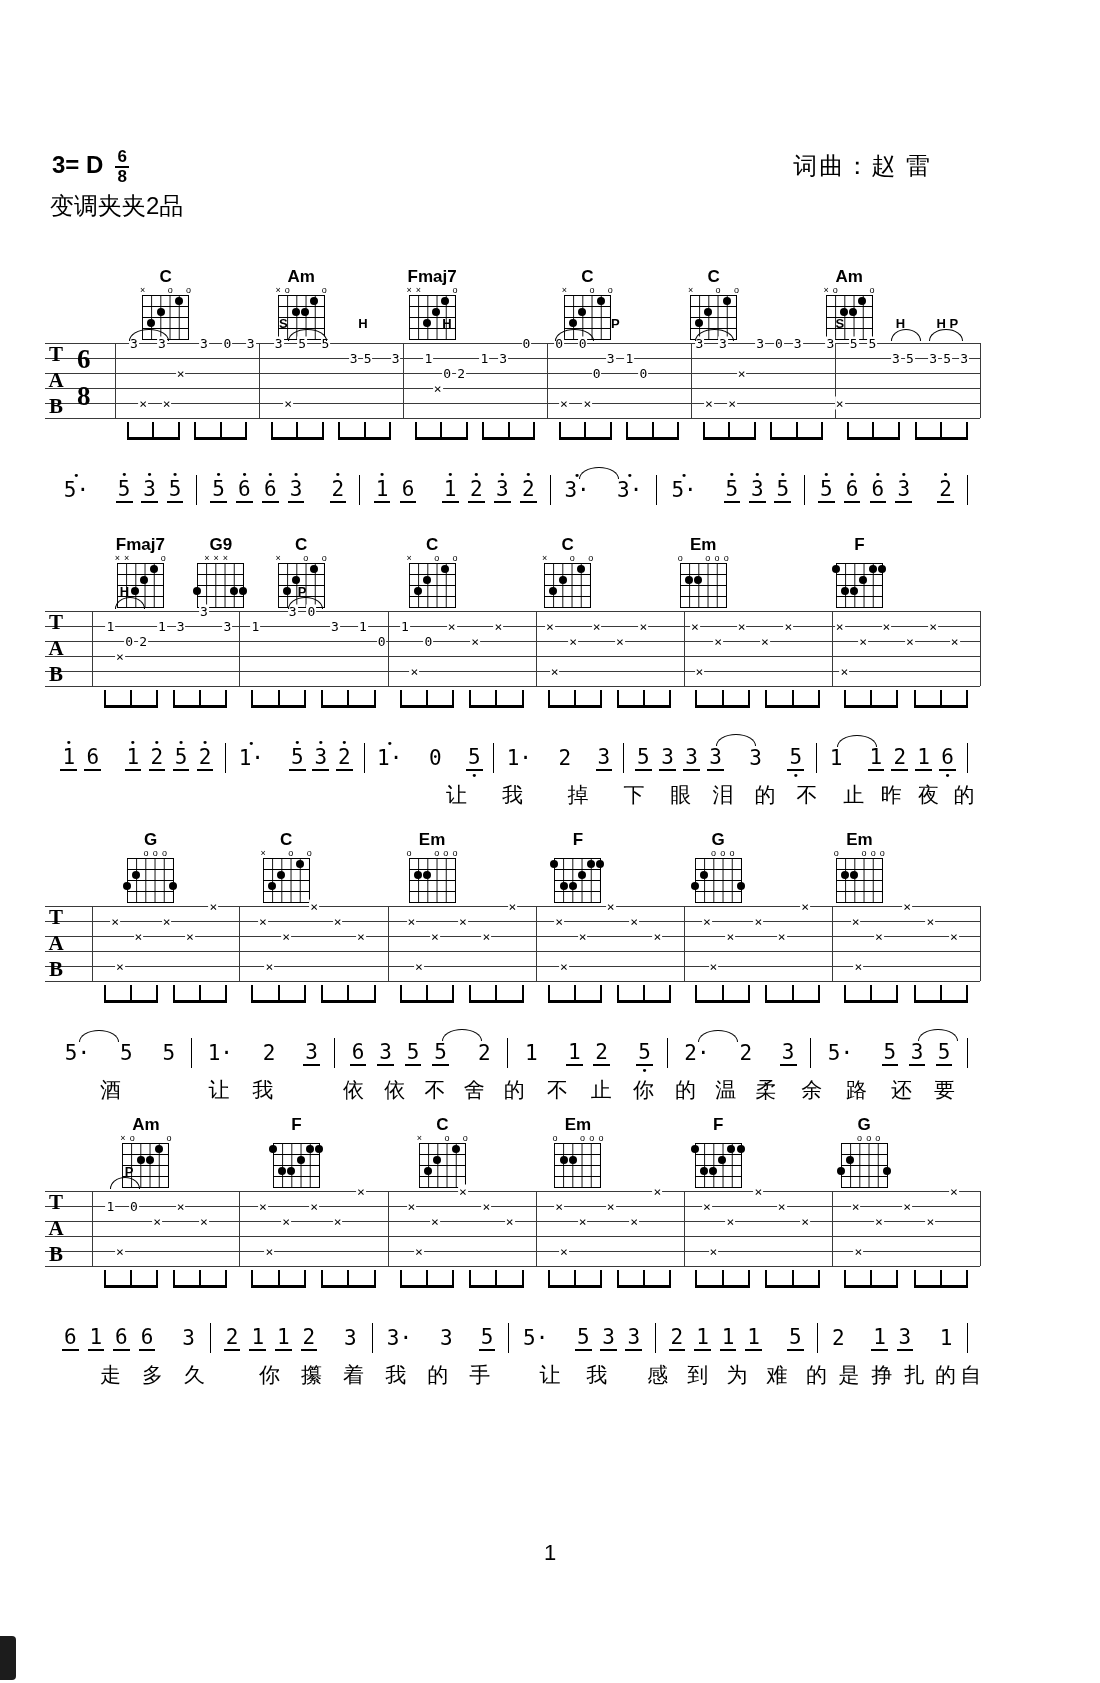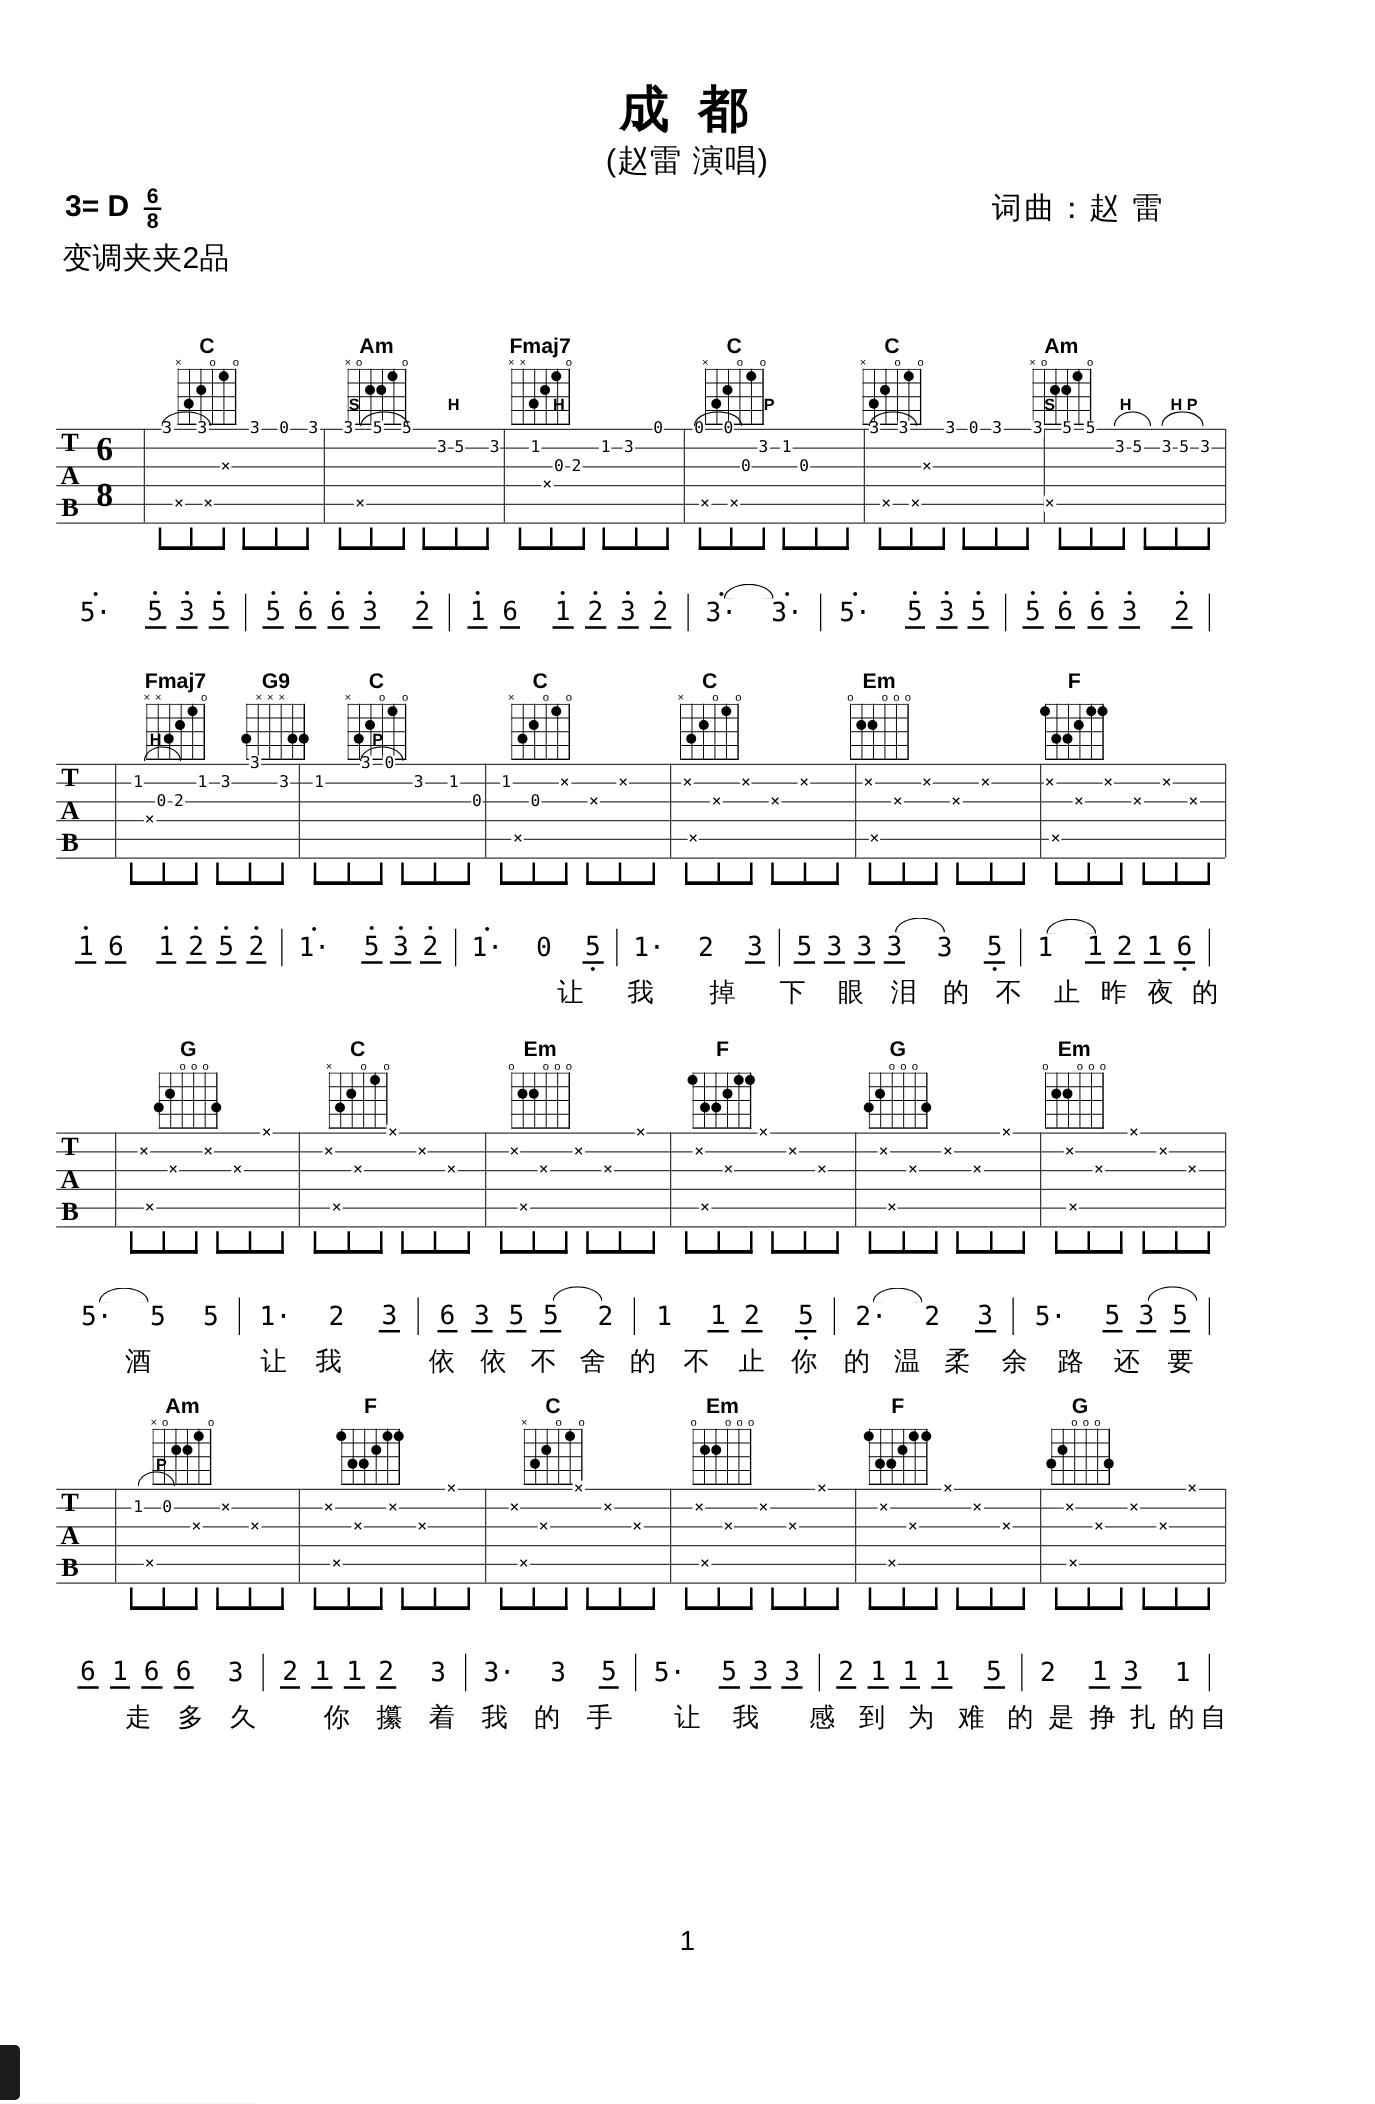--- a/index.html
+++ b/index.html
@@ -63,22 +63,20 @@
   .tok.tie::after{content:"";position:absolute;top:-12px;left:55%;width:38px;height:11px;
                   border:1.5px solid #000;border-bottom:none;border-radius:50%/100% 100% 0 0;}
   
   .lyrics{position:absolute;top:246px;left:0;width:100%;height:30px;font-size:21px;}
   .ly{position:absolute;transform:translateX(-50%);line-height:1.2;white-space:nowrap;}
 </style>
 </head>
 <body>
 
 <div class="page">
-  <div class="title">成 都</div>
-  <div class="subtitle">(赵雷 演唱)</div>
   <div class="keyline">
     <span>3= D</span><span class="meter"><span class="mu">6</span><span class="ml">8</span></span>
   </div>
   <div class="capo">变调夹夹2品</div>
   <div class="credit">词曲：赵 雷</div>
 
   <div id="score">
       <div class="system" style="top: 268px;">
         <div class="chord-row">
           <div class="chord" style="left: 12.9%;">

